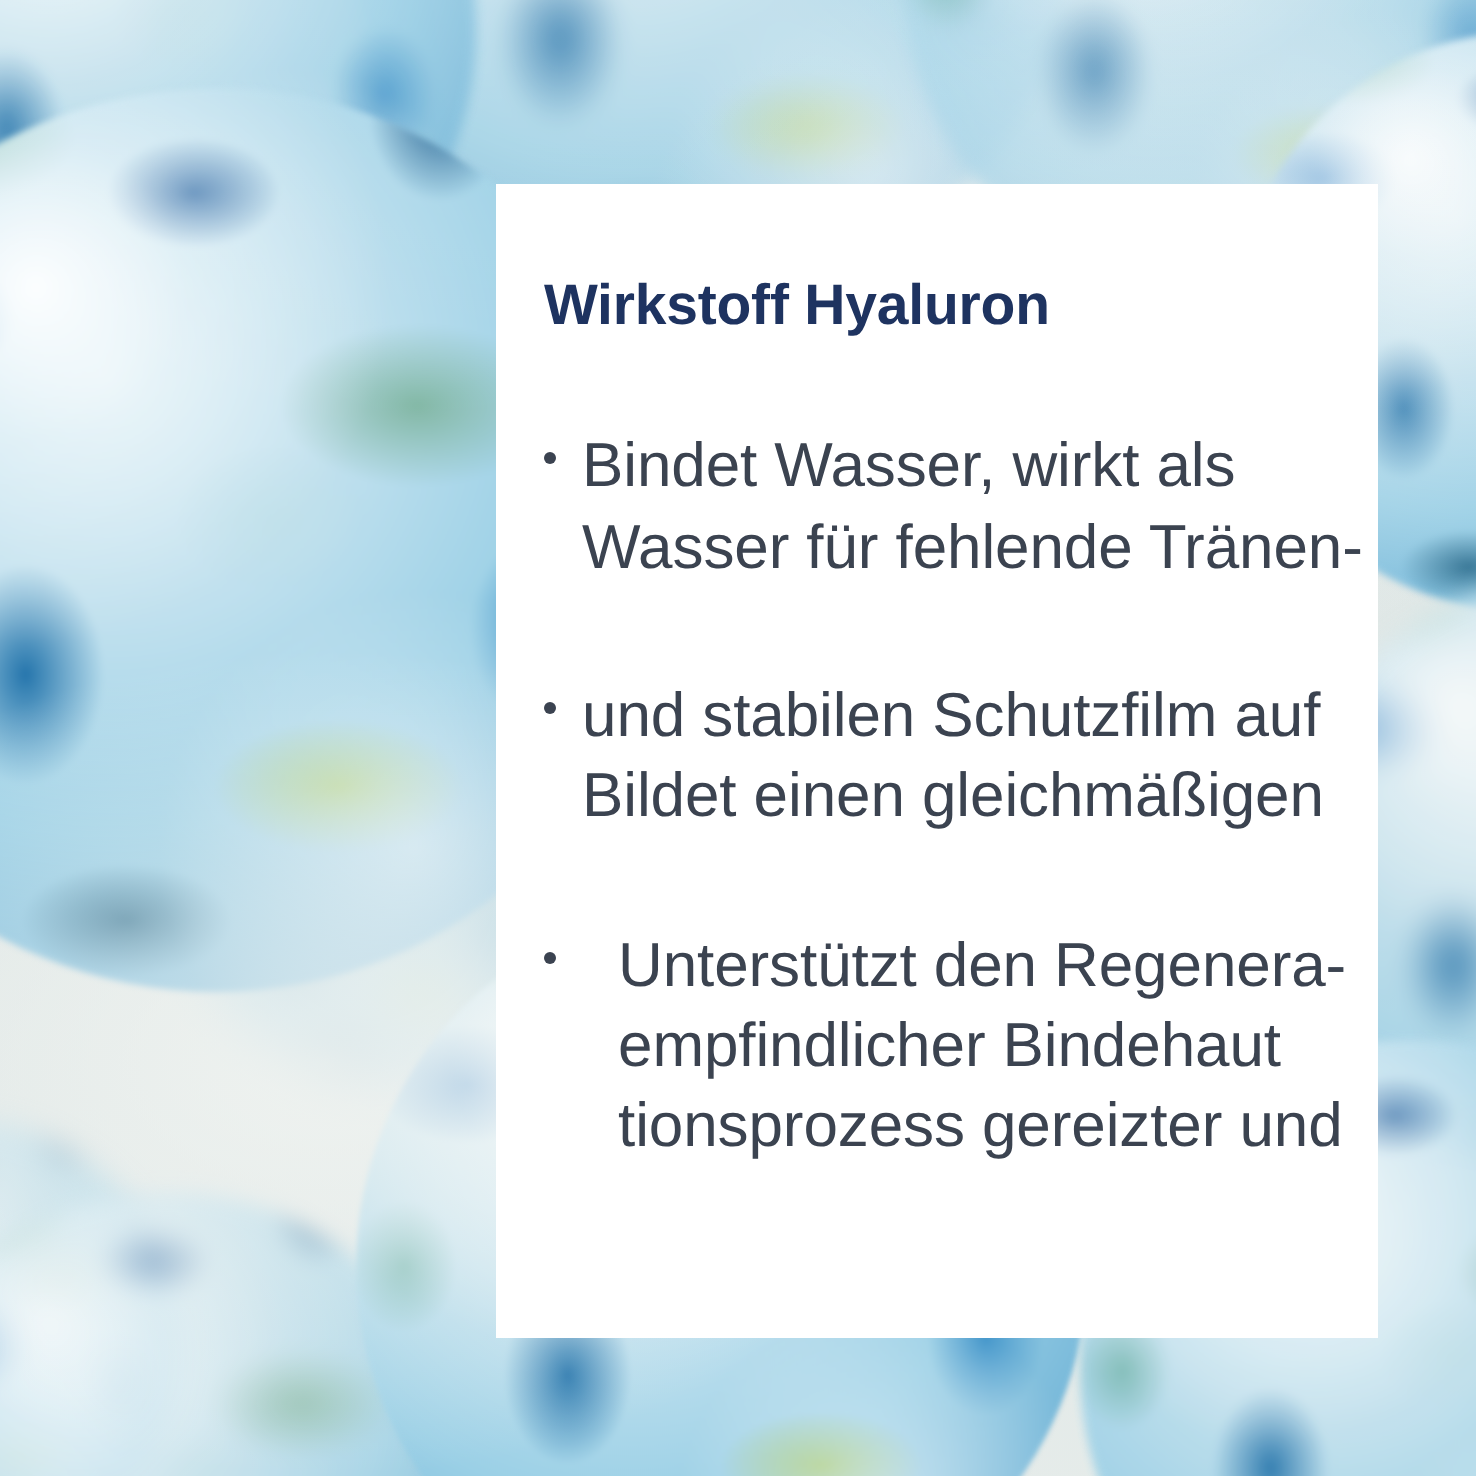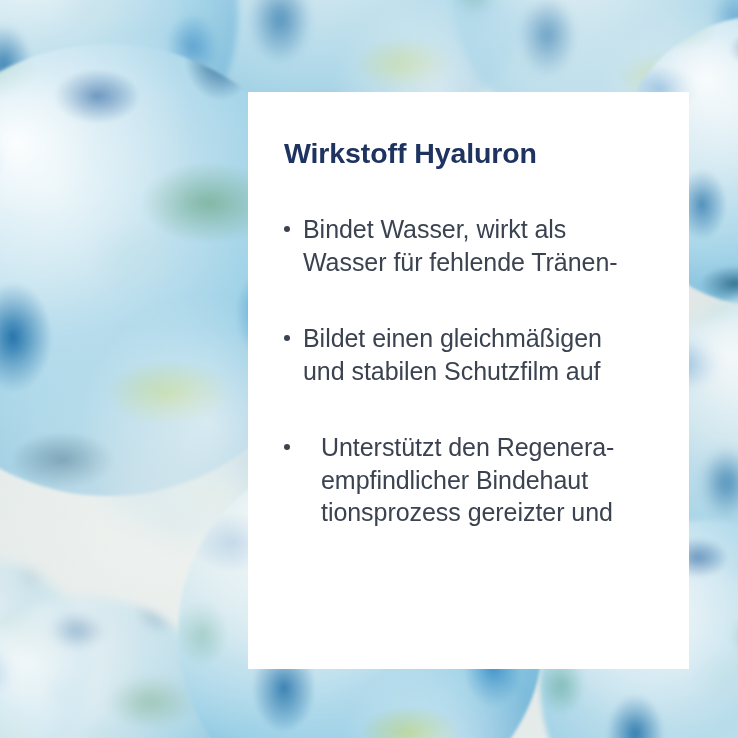--- a/index.html
+++ b/index.html
@@ -93,21 +93,21 @@
 
   
   #card {
     position: absolute;
     left: 248px;
     top: 92px;
     width: 441px;
     height: 577px;
     background: #ffffff;
     box-sizing: border-box;
-    padding: 46px 30px 0 36px;
+    padding: 46px 30px 0 24px;
   }
 
   #card-title {
     margin: 0;
     font-size: 28.5px;
     font-weight: bold;
     color: #1e3360;
     letter-spacing: -0.1px;
     line-height: 1.1;
   }
@@ -115,21 +115,21 @@
   #bullet-list {
     list-style: none;
     margin: 44px 0 0 0;
     padding: 0;
   }
   .bullet-item {
     display: flex;
     align-items: flex-start;
     margin-bottom: 44px;
     color: #3b4350;
-    font-size: 25px;
+    font-size: 31px;
     line-height: 1.30;
     letter-spacing: -0.05px;
   }
   .bullet-item:last-child { margin-bottom: 0; gap: 18px; }
 
   .bullet-dot {
     flex: 0 0 auto;
     width: 19px;
     margin-top: 13px;
     color: #3b4350;
@@ -217,22 +217,22 @@
         <span class="bullet-dot"></span>
         <span class="bullet-text">
           <span class="ln">Bindet Wasser, wirkt als</span>
           <span class="ln">Wasser für fehlende Tränen-</span>
         </span>
       </li>
 
       <li class="bullet-item">
         <span class="bullet-dot"></span>
         <span class="bullet-text">
+          <span class="ln">und stabilen Schutzfilm auf</span>
           <span class="ln">Bildet einen gleichmäßigen</span>
-          <span class="ln">und stabilen Schutzfilm auf</span>
         </span>
       </li>
 
       <li class="bullet-item">
         <span class="bullet-dot"></span>
         <span class="bullet-text">
           <span class="ln">Unterstützt den Regenera-</span>
           <span class="ln">empfindlicher Bindehaut</span>
           <span class="ln">tionsprozess gereizter und</span>
         </span>

